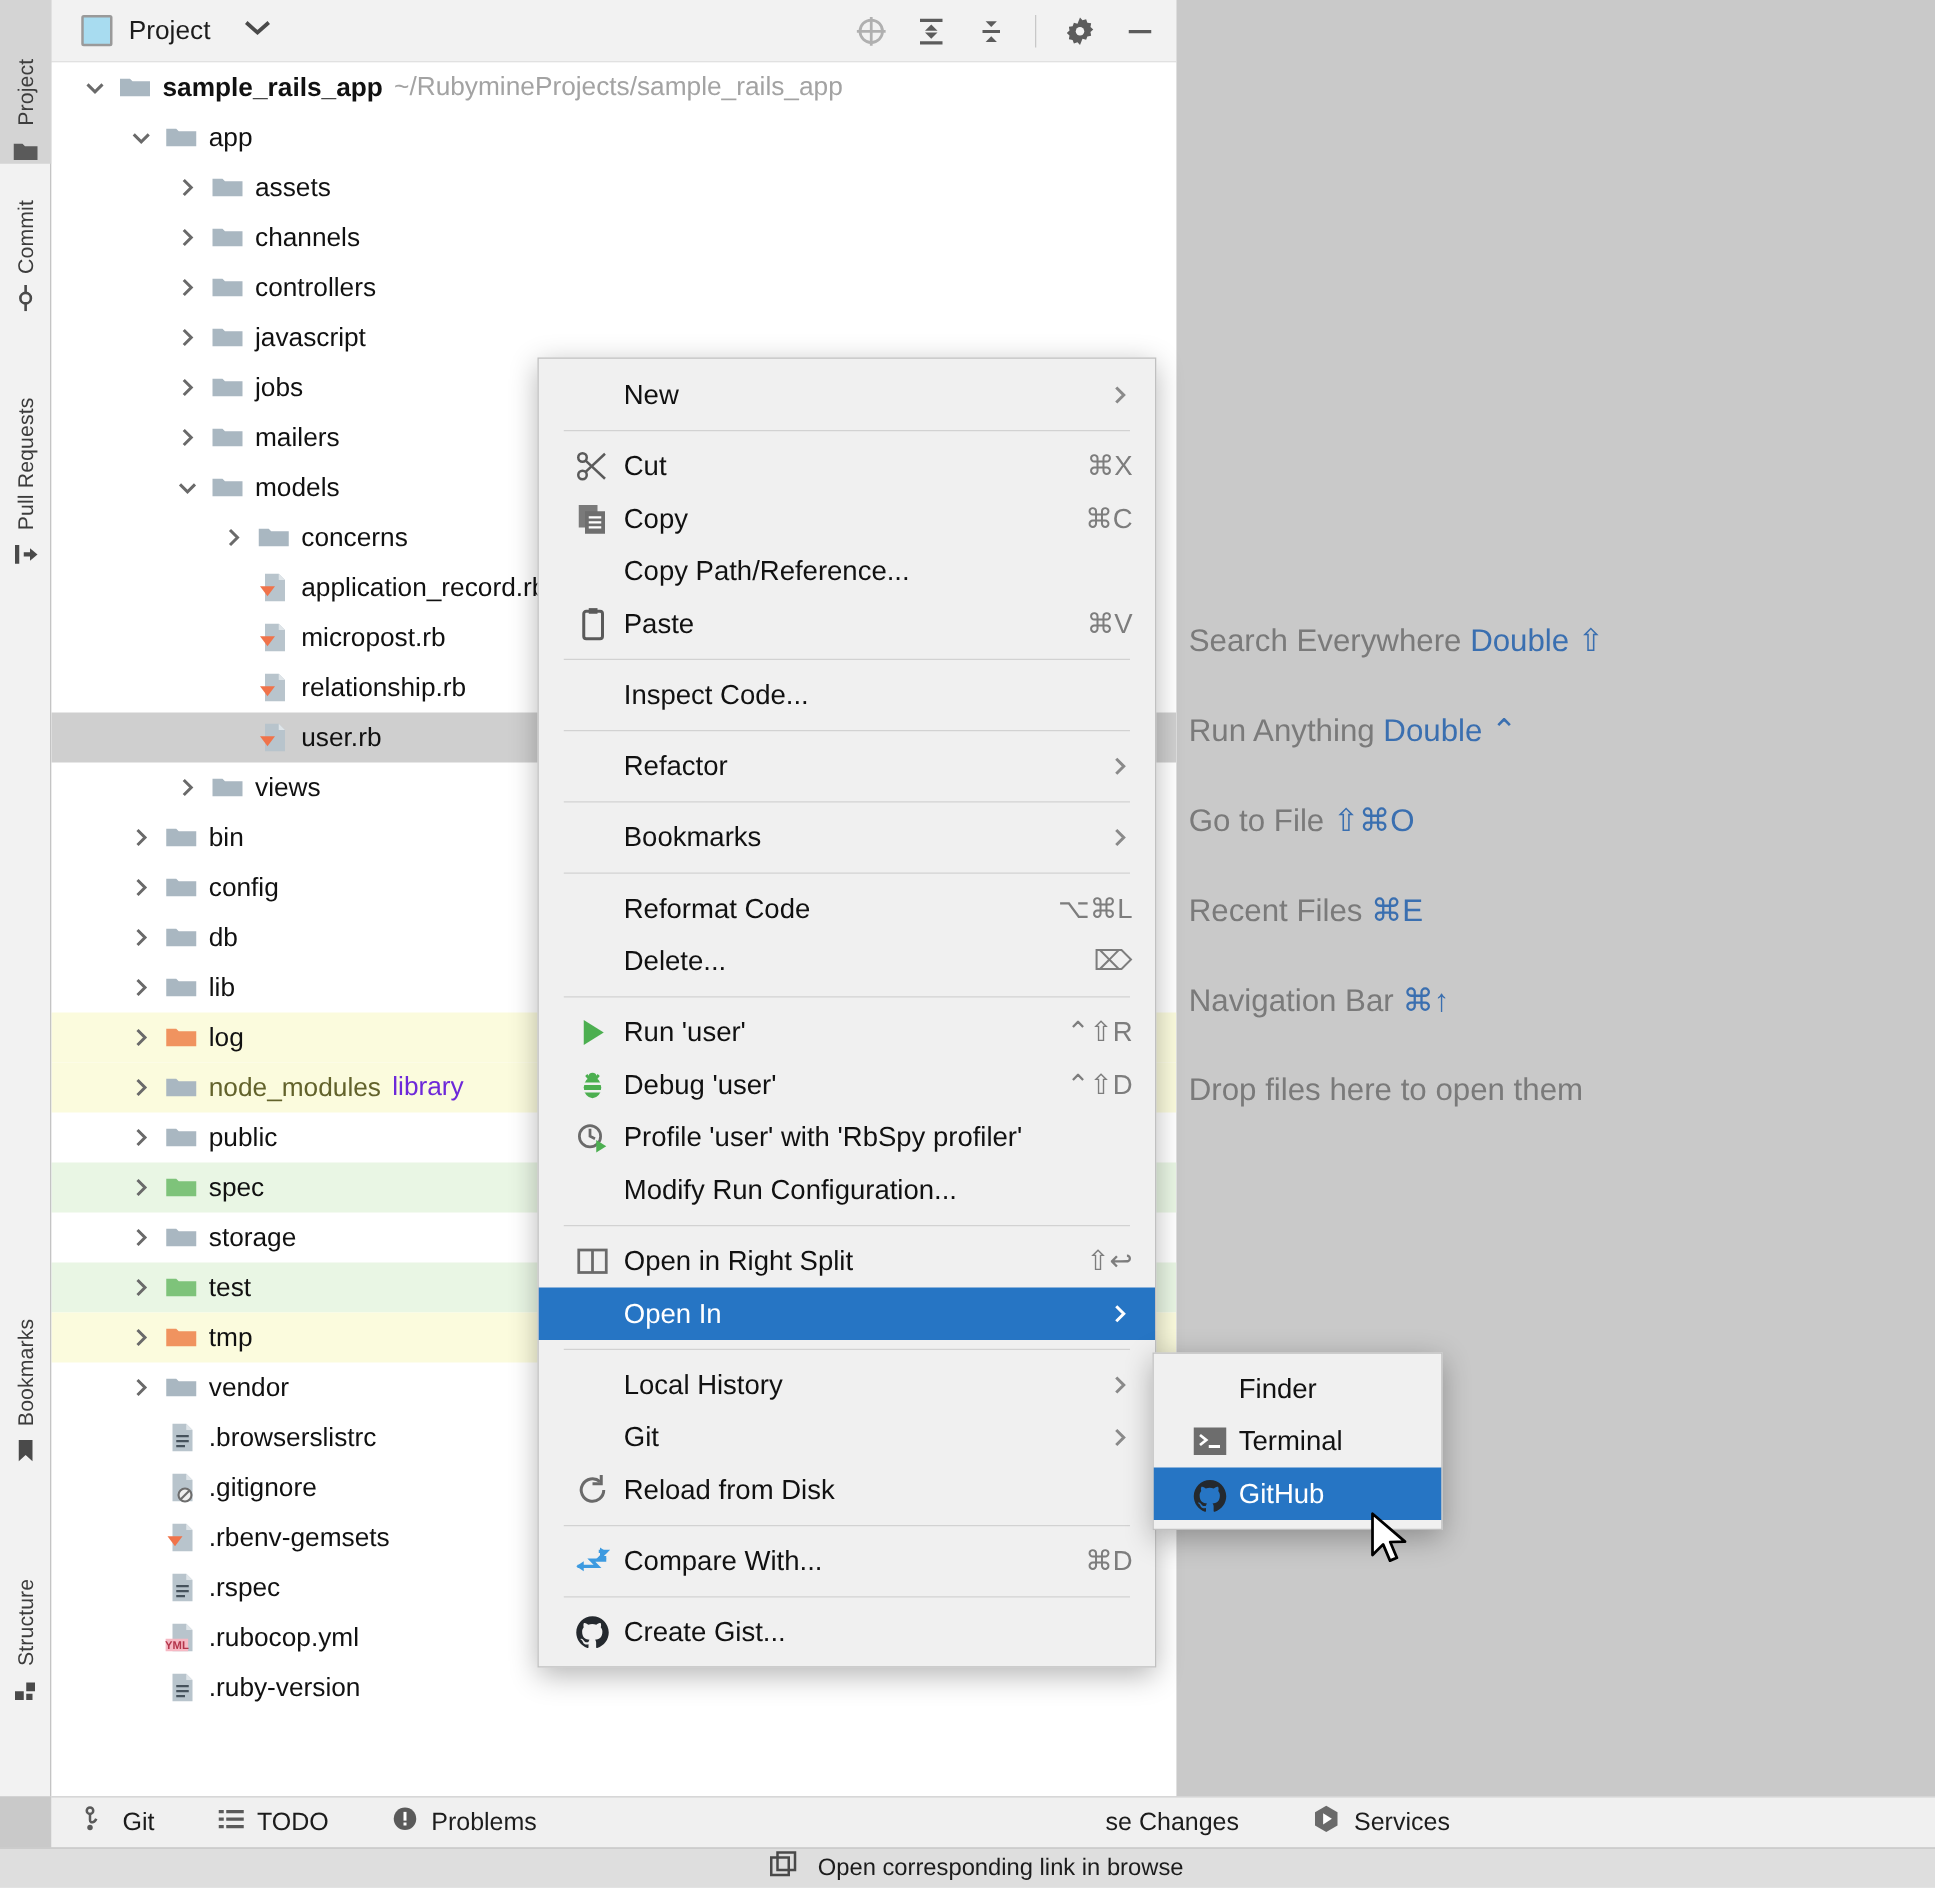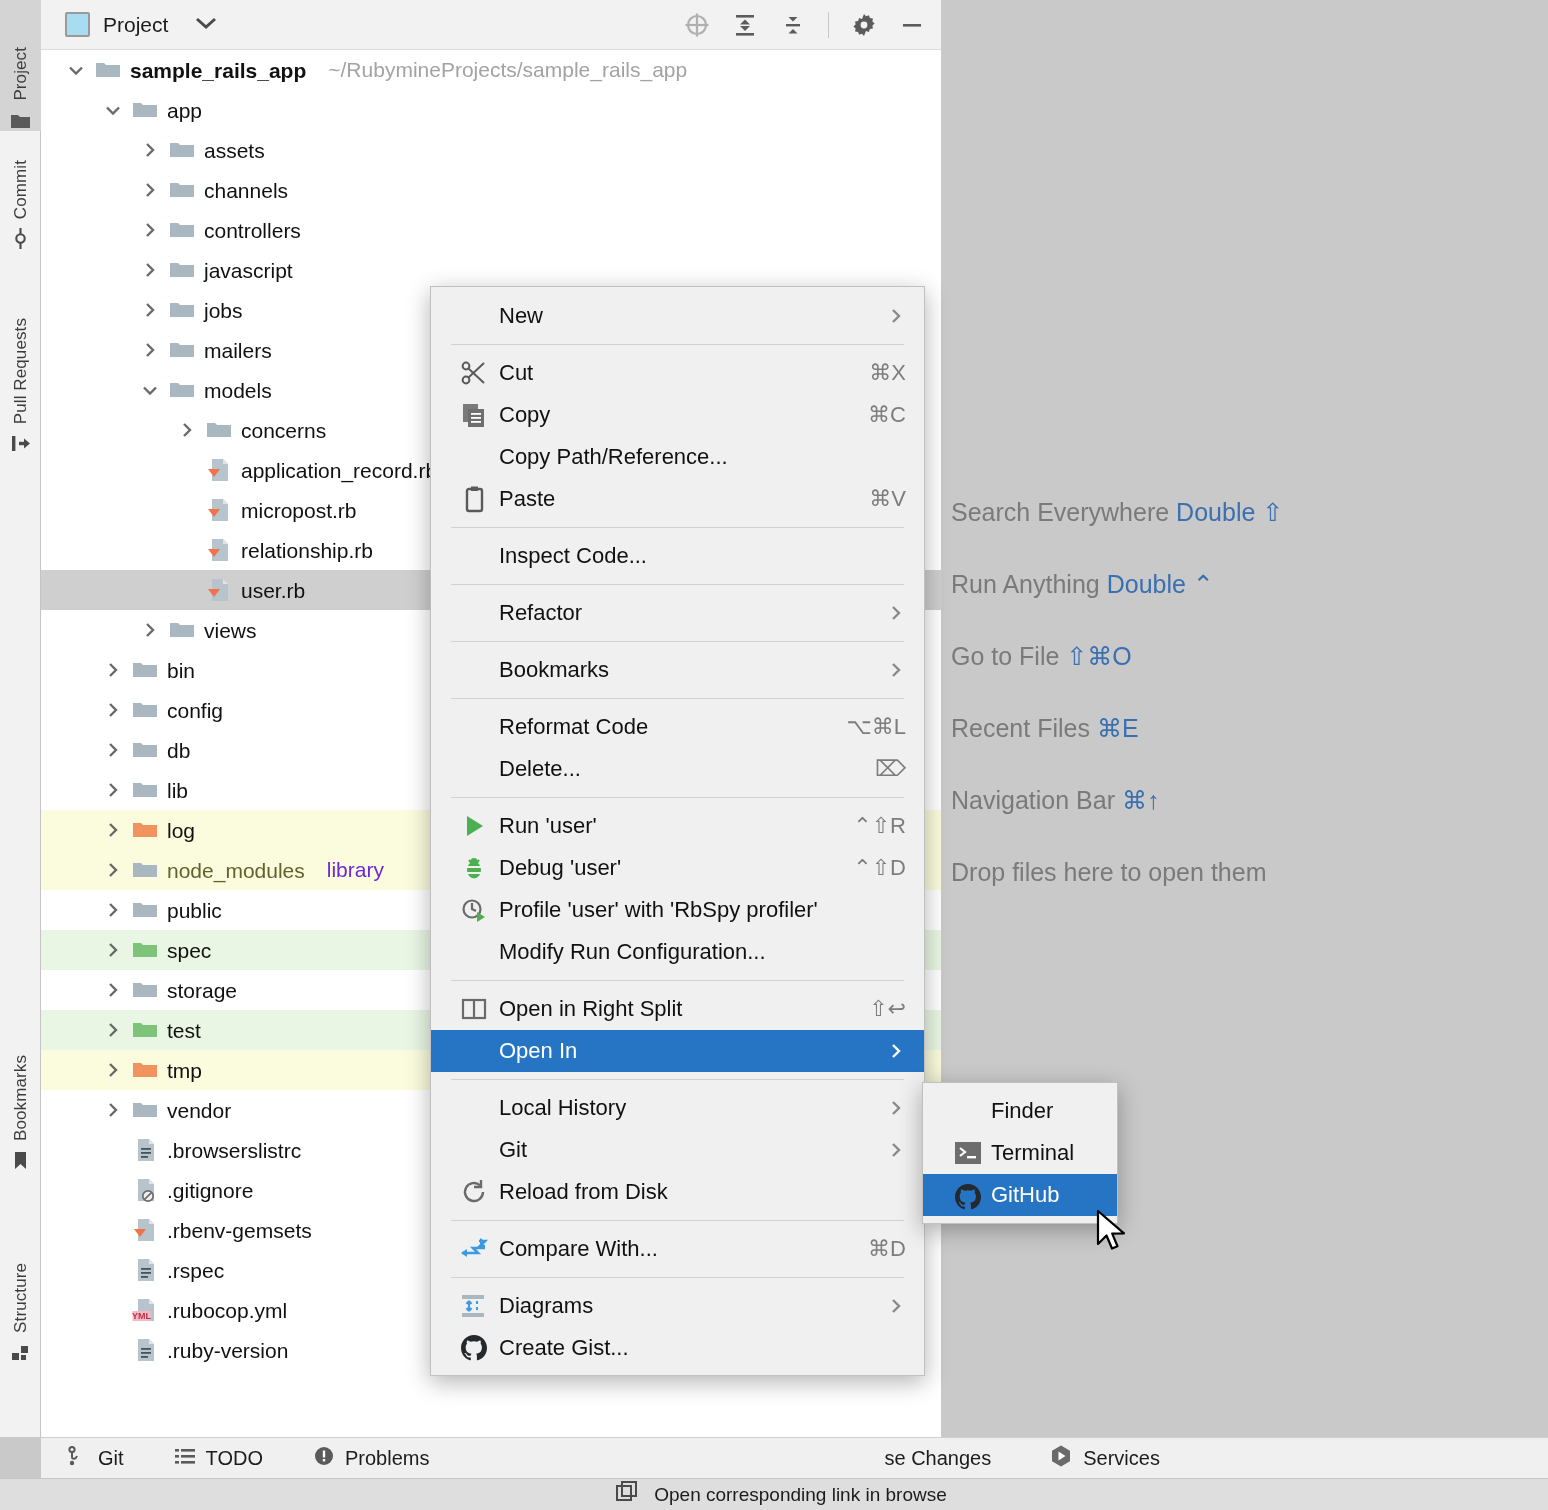--- a/index.html
+++ b/index.html
@@ -65,21 +65,21 @@
   }
   .row.sel{ background:#cfcfcf; }
   .row.bg-yellow{ background:#fbfbdd; }
   .row.bg-green{ background:#e9f6e4; }
   .arrow{ width:22px; height:22px; flex:none; }
   .sp{ flex:none; }
   .ic{ width:26px;height:26px;flex:none;margin-right:9px; }
   .lbl{ line-height:1; }
   .lbl.bold{ font-weight:bold; }
   .lbl.olive{ color:#62622b; }
-  .hint{ color:#a3a3a3; margin-left:22px; }
+  .hint{ color:#a3a3a3; margin-left:9px; }
   .hint.sm{ color:#6d28d9; }
 
   
   #editor{
     position:absolute; left:941px; top:0; right:0; height:1437px;
     background:#c9c9c9; z-index:1;
   }
   .ehint{
     position:absolute; left:10px; font-size:25px; color:#7a7a7a; white-space:nowrap;
   }
@@ -112,21 +112,21 @@
   }
   .mi.hl{ background:#2675c4; color:#fff; }
   .mi-ico{ width:32px;height:30px;flex:none;margin-left:28px;margin-right:8px; }
   .mi-lbl{ flex:1; line-height:1; }
   .mi-acc{ font-size:22px; color:#7d7d7d; margin-left:auto; padding-left:22px; }
   .mi-arrow{ margin-left:auto; width:20px;height:20px; }
   .msep{ height:1px; background:#d2d2d2; margin:7px 20px; }
 
   
   #submenu{
-    position:absolute; left:922px; top:1082px; width:196px;
+    position:absolute; left:922px; top:1082px; width:232px;
     background:#f0f0f0; border:1px solid #c0c0c0;
     box-shadow:0 6px 22px rgba(0,0,0,.30);
     z-index:21; padding:7px 0 7px 0;
   }
   .smi{ height:42px; display:flex; align-items:center; font-size:22px; color:#111; }
   .smi.hl{ background:#2675c4; color:#fff; }
   .smi-ico{ width:30px;height:26px;flex:none;margin-left:30px;margin-right:8px; }
   .smi-lbl{ line-height:1; }
 
   #cursor{ position:absolute; left:1096px; top:1209px; z-index:40; }
@@ -746,32 +746,20 @@
           <path d="M20 7l6 0-5 5h5" fill="none" stroke="#3d9ae0" stroke-width="2.6"></path>
           <path d="M2 19l6-4v8z" fill="#3d9ae0"></path>
           <path d="M27 8l-6 4V4z" fill="#3d9ae0"></path>
         </svg></span>
       <span class="mi-lbl">Compare With...</span>
       <span class="mi-acc">⌘D</span>
     </div>
     <div class="msep"></div>
     <div class="mi">
       <span class="mi-ico"><svg viewBox="0 0 30 30" width="30" height="30">
-          <rect x="3" y="4" width="22" height="4" fill="#a9b7c1"></rect>
-          <rect x="3" y="22" width="22" height="4" fill="#a9b7c1"></rect>
-          <path d="M10 10v10M10 10l-2.5 3M10 10l2.5 3M10 20l-2.5-3M10 20l2.5-3" stroke="#3d9ae0" stroke-width="2"></path>
-          <line x1="18" y1="10" x2="18" y2="20" stroke="#3d9ae0" stroke-width="2" stroke-dasharray="3,3"></line>
-        </svg></span>
-      <span class="mi-lbl">Diagrams</span>
-      <span class="mi-arrow"><svg viewBox="0 0 20 20" width="20" height="20">
-          <path d="M7 4l6 6-6 6" fill="none" stroke="#8a8a8a" stroke-width="2.4"></path>
-        </svg></span>
-    </div>
-    <div class="mi">
-      <span class="mi-ico"><svg viewBox="0 0 30 30" width="30" height="30">
           <path d="M15 2C7.8 2 2 7.8 2 15c0 5.7 3.7 10.6 8.9 12.3.7.1.9-.3.9-.6v-2.3c-3.6.8-4.4-1.7-4.4-1.7-.6-1.5-1.5-1.9-1.5-1.9-1.2-.8.1-.8.1-.8 1.3.1 2 1.4 2 1.4 1.2 2 3.1 1.4 3.8 1.1.1-.9.5-1.4.8-1.8-2.9-.3-5.9-1.4-5.9-6.4 0-1.4.5-2.6 1.3-3.5-.1-.3-.6-1.6.1-3.4 0 0 1.1-.3 3.5 1.3a12 12 0 0 1 6.4 0c2.4-1.6 3.5-1.3 3.5-1.3.7 1.8.2 3.1.1 3.4.8.9 1.3 2.1 1.3 3.5 0 5-3 6.1-5.9 6.4.5.4.9 1.2.9 2.4v3.6c0 .3.2.7.9.6C24.3 25.6 28 20.7 28 15c0-7.2-5.8-13-13-13z" fill="#24292e"></path>
         </svg></span>
       <span class="mi-lbl">Create Gist...</span>
     </div>
   </div>
 
 <div id="submenu">
     <div class="smi">
       <span class="sp" style="width:68px"></span>
       <span class="smi-lbl">Finder</span>

